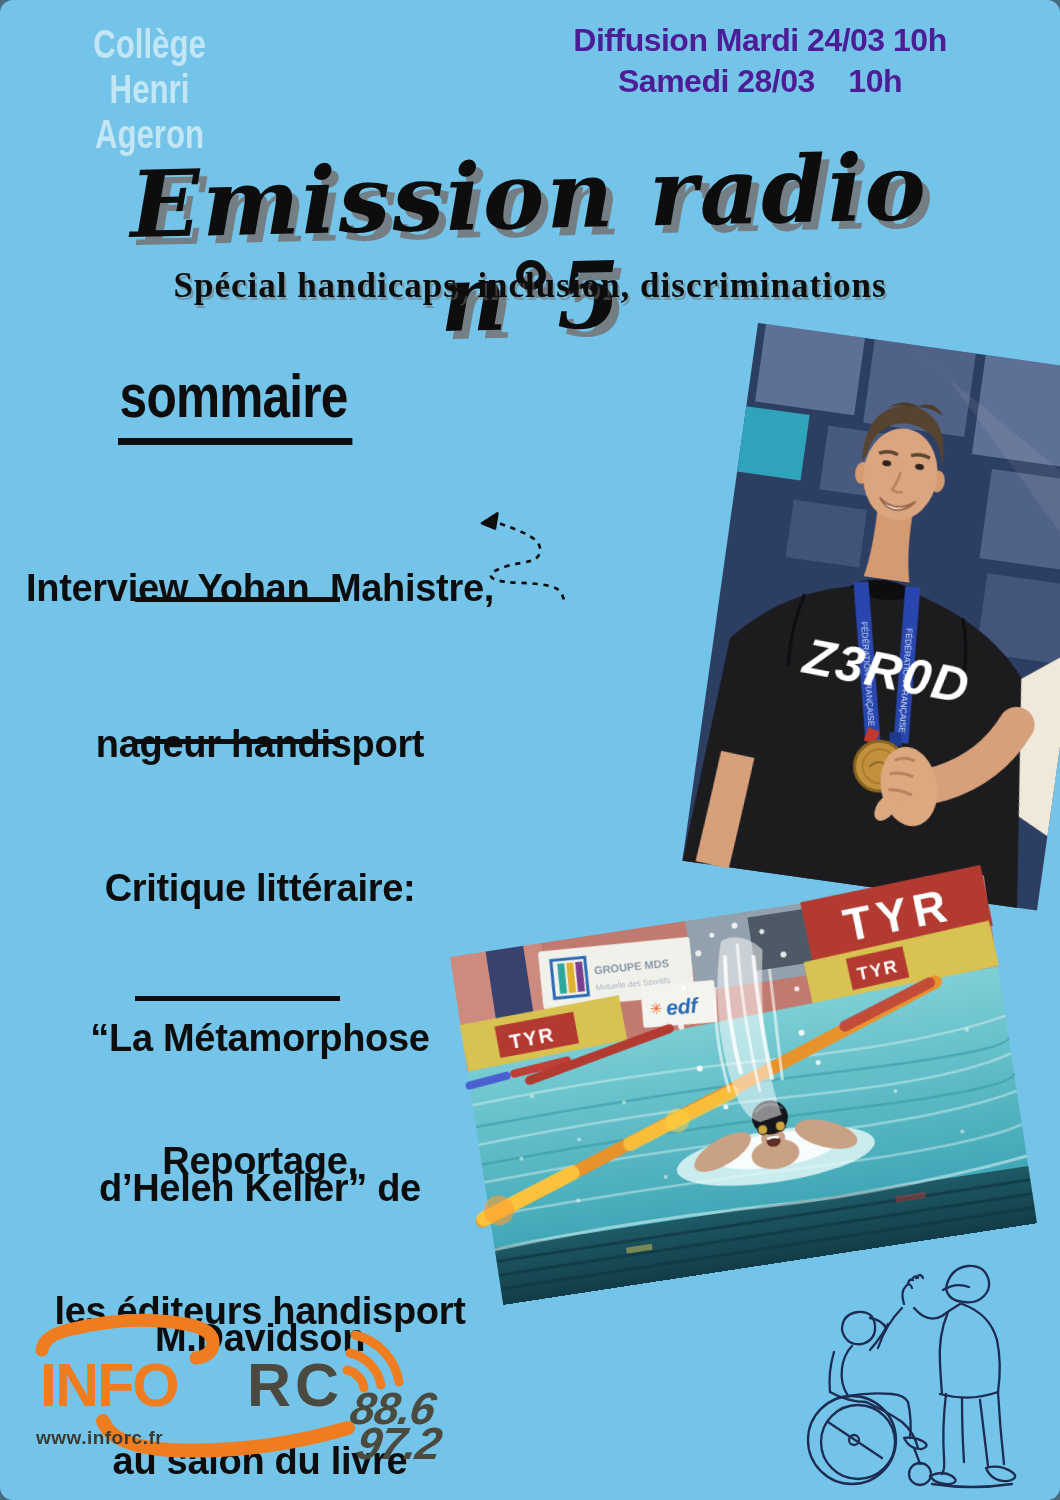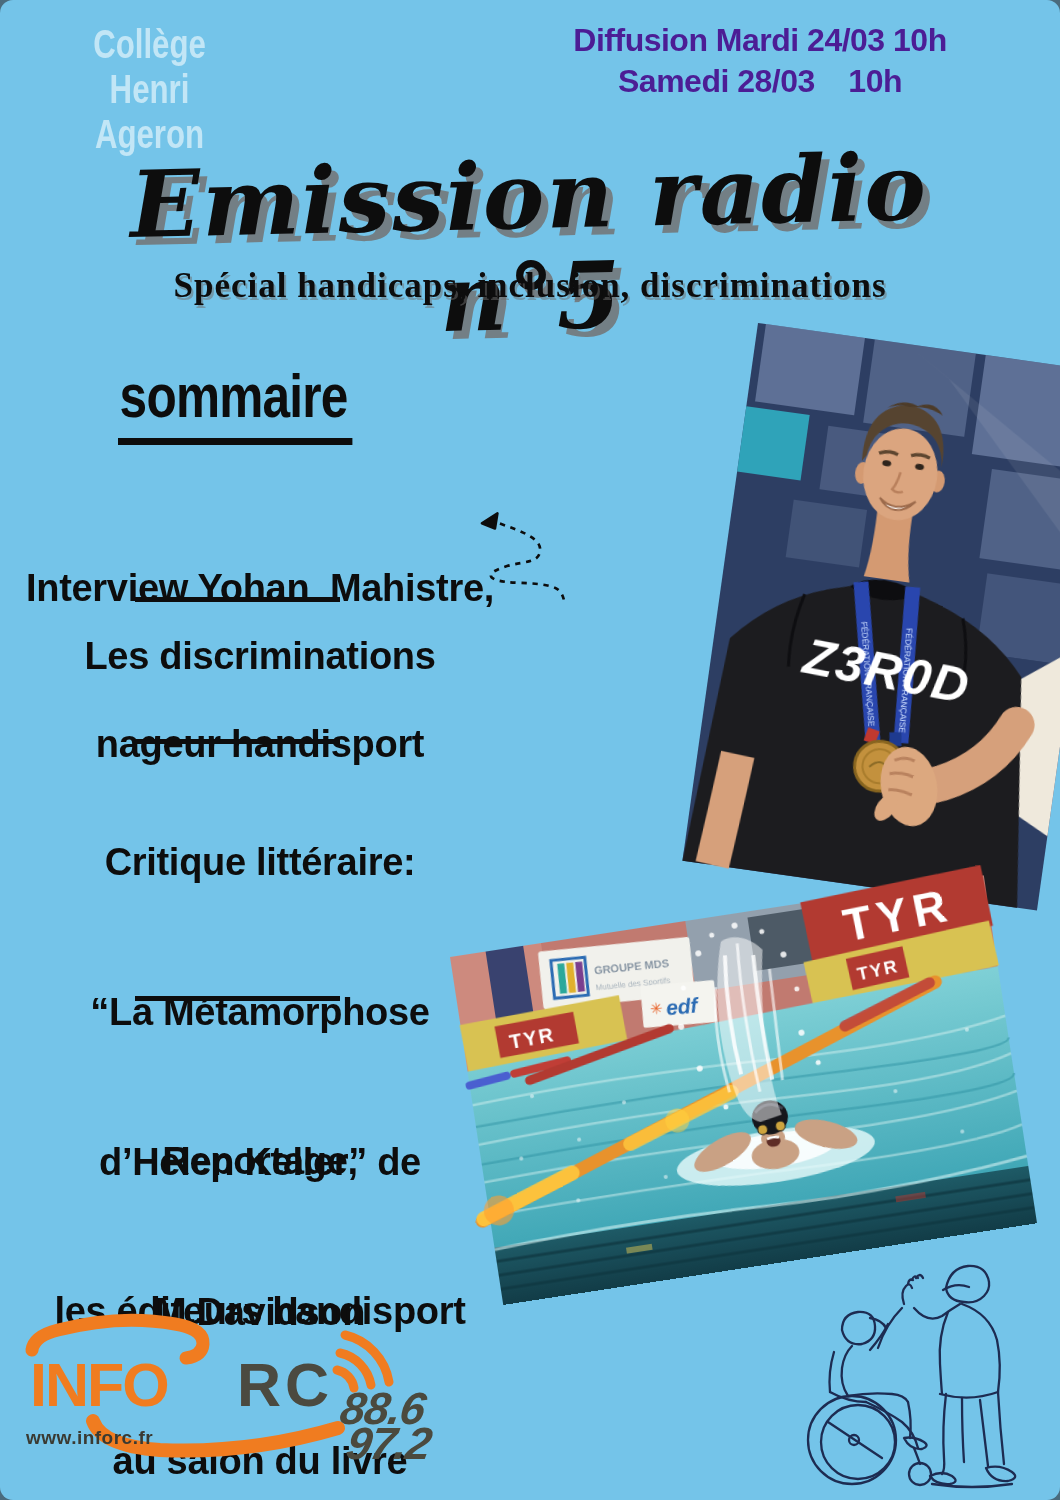--- a/index.html
+++ b/index.html
@@ -21,30 +21,30 @@
             font-family:"Liberation Serif",serif;font-weight:bold;font-size:35px;
             letter-spacing:1px;text-shadow:2px 3px 0 rgba(110,110,110,.5);}
   
   .sommaire{left:118px;top:360px;font-size:62px;font-weight:bold;letter-spacing:-1px;
             transform:scaleX(.8);transform-origin:left top;display:inline-block;
             border-bottom:7px solid #0d0d0d;padding:0 6px 7px 2px;}
   .item{left:15px;width:490px;text-align:center;font-weight:bold;font-size:38px;line-height:52px;
         letter-spacing:-.3px;white-space:pre-wrap;}
   #item1{top:458px;}
   #item2{top:630px;}
-  #item3{top:737px;line-height:50px;text-align:center;}
+  #item3{top:763px;line-height:50px;text-align:center;}
   #item4{top:1036px;line-height:50px;}
   .divider{left:135px;width:205px;height:5px;background:#0d0d0d;}
   #div1{top:597px;} #div2{top:739px;} #div3{top:996px;}
   
   .photo1{left:758px;top:323px;width:358px;height:543px;transform:rotate(8deg);transform-origin:top left;}
   .photo2{left:450px;top:957px;width:540px;height:352px;transform:rotate(-8.7deg);transform-origin:top left;}
   .photo1 svg,.photo2 svg{display:block;width:100%;height:100%;}
   
-  .logo{left:10px;top:1300px;width:470px;height:200px;text-decoration:underline;}
+  .logo{left:20px;top:1300px;width:470px;height:200px;text-decoration:underline;}
   .logo .abs{font-weight:bold;}
   .logo-info{left:20px;top:55px;font-size:61px;color:#f07c20;letter-spacing:-2px;line-height:1;}
   .logo-rc{left:227px;top:55px;font-size:61px;color:#4b4a40;letter-spacing:4px;line-height:1;}
   .freq{font-style:italic;font-size:45px;color:#4b4a3e;transform:skewX(-10deg);letter-spacing:-1px;line-height:1;}
   .freq1{left:331px;top:86px;} .freq2{left:337px;top:121px;}
   .website{left:16px;top:127px;font-size:19px;color:#3a3a32;letter-spacing:.5px;}
   svg{overflow:visible;}
 </style>
 </head>
 <body>
@@ -65,21 +65,20 @@
   <div class="abs subtitle">Spécial handicaps, inclusion, discriminations</div>
 
   <div class="abs sommaire">sommaire</div>
 
   <div id="item1" class="abs item">
     <div>Interview Yohan  Mahistre,</div>
     <div>nageur handisport</div>
   </div>
   <div id="div1" class="abs divider"></div>
 
-  <div id="item2" class="abs item">Les discriminations</div>
   <div id="div2" class="abs divider"></div>
 
   <div id="item3" class="abs item">
     <div>Critique littéraire:</div>
     <div>“La Métamorphose</div>
     <div>d’Helen Keller” de</div>
     <div>M.Davidson</div>
   </div>
   <div id="div3" class="abs divider"></div>
 

